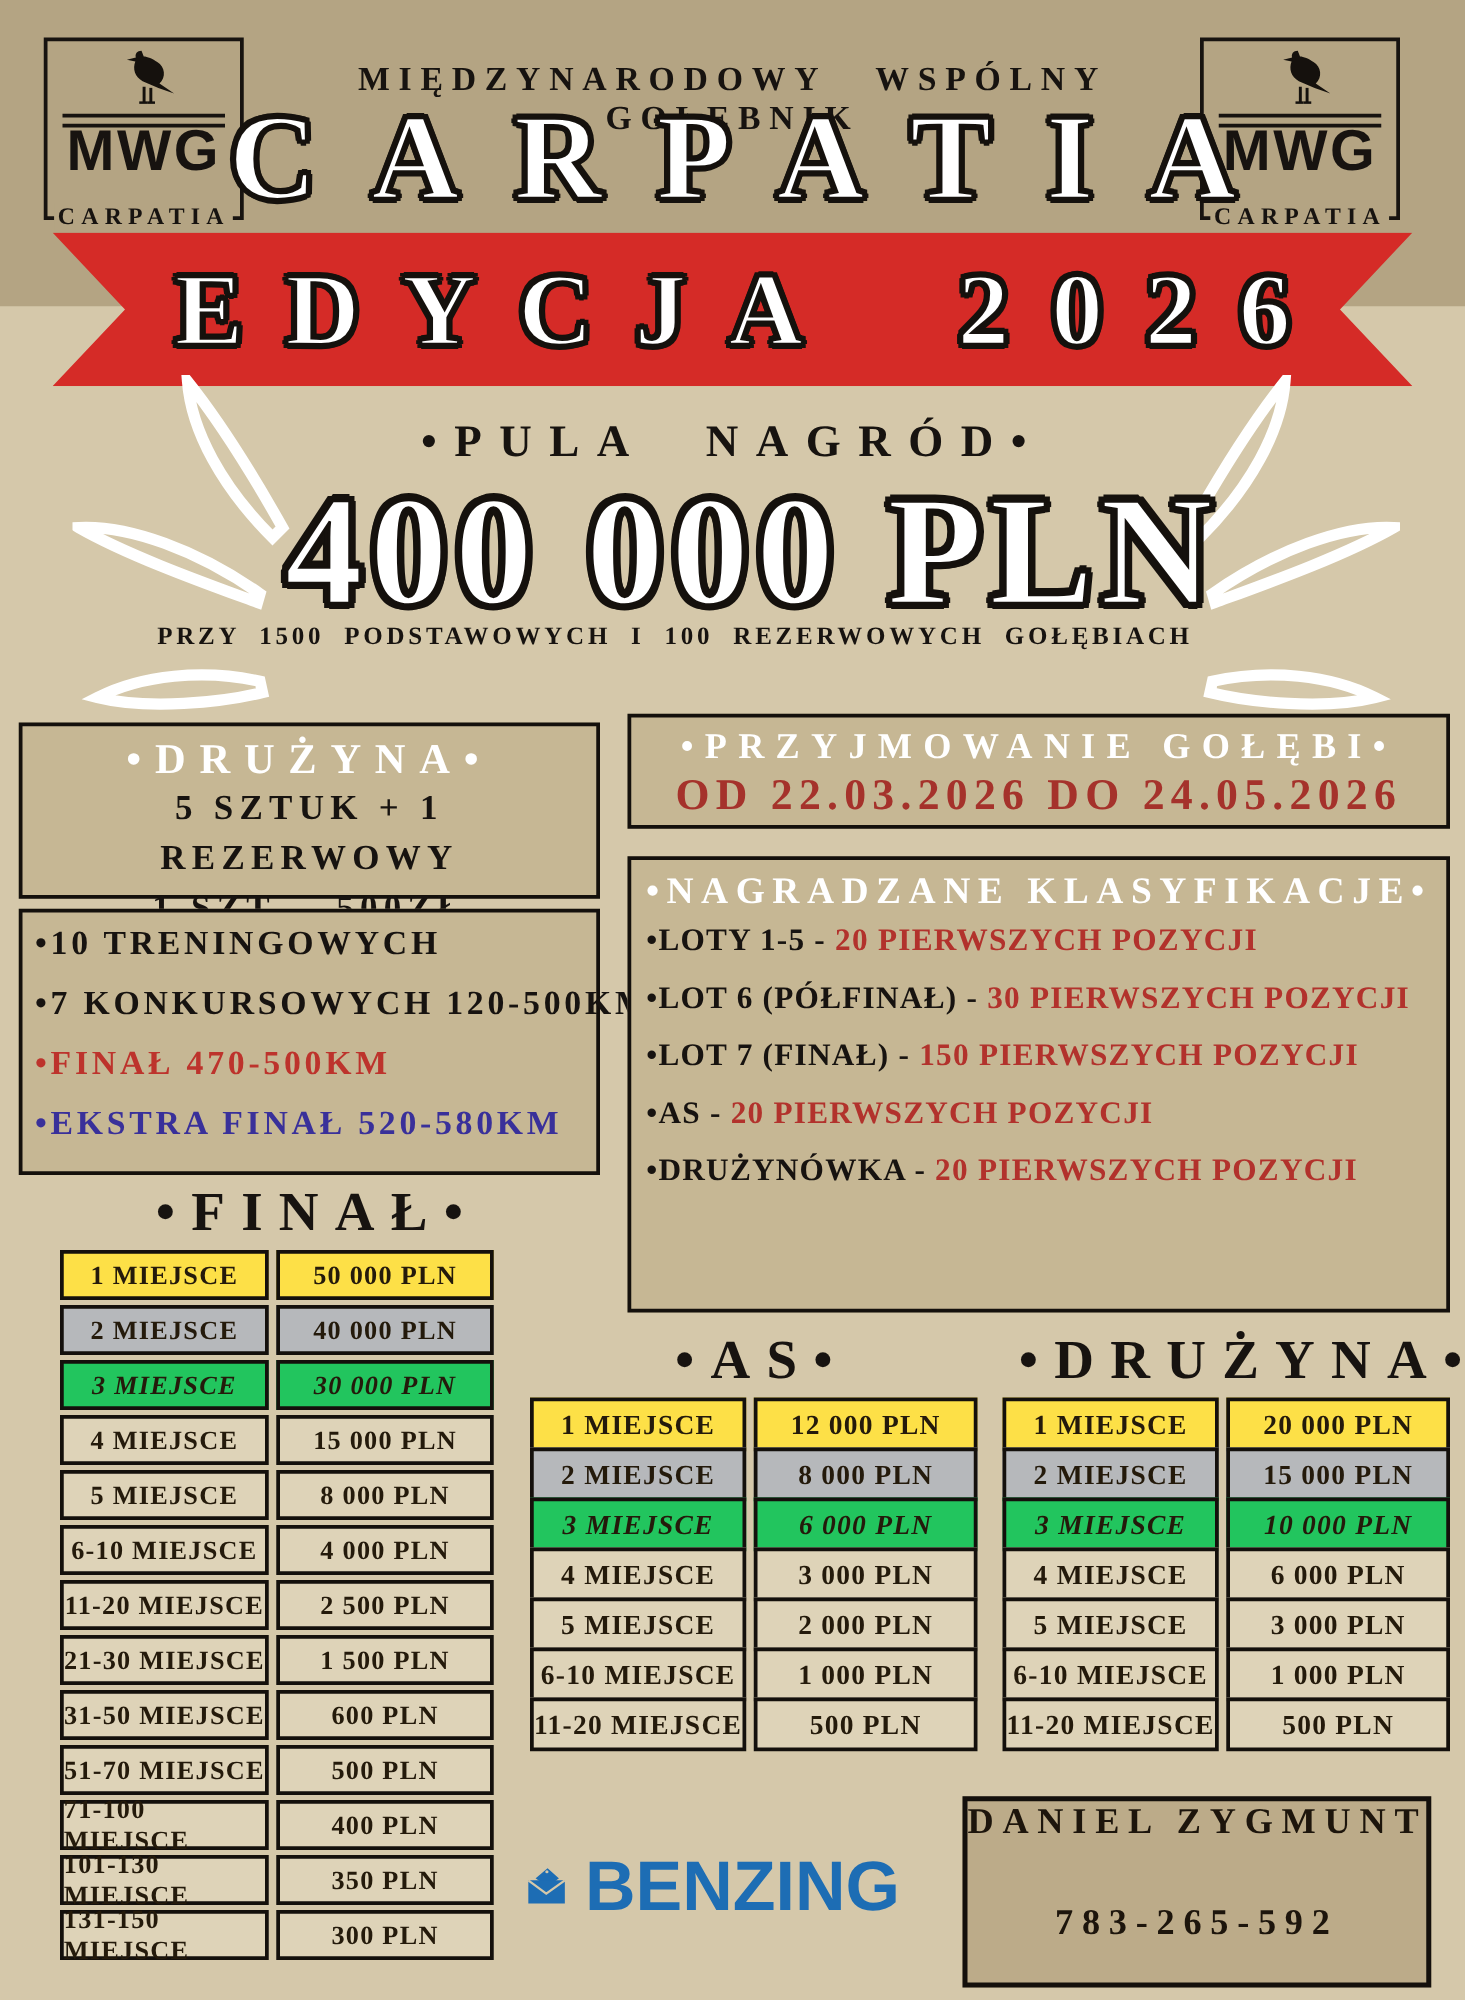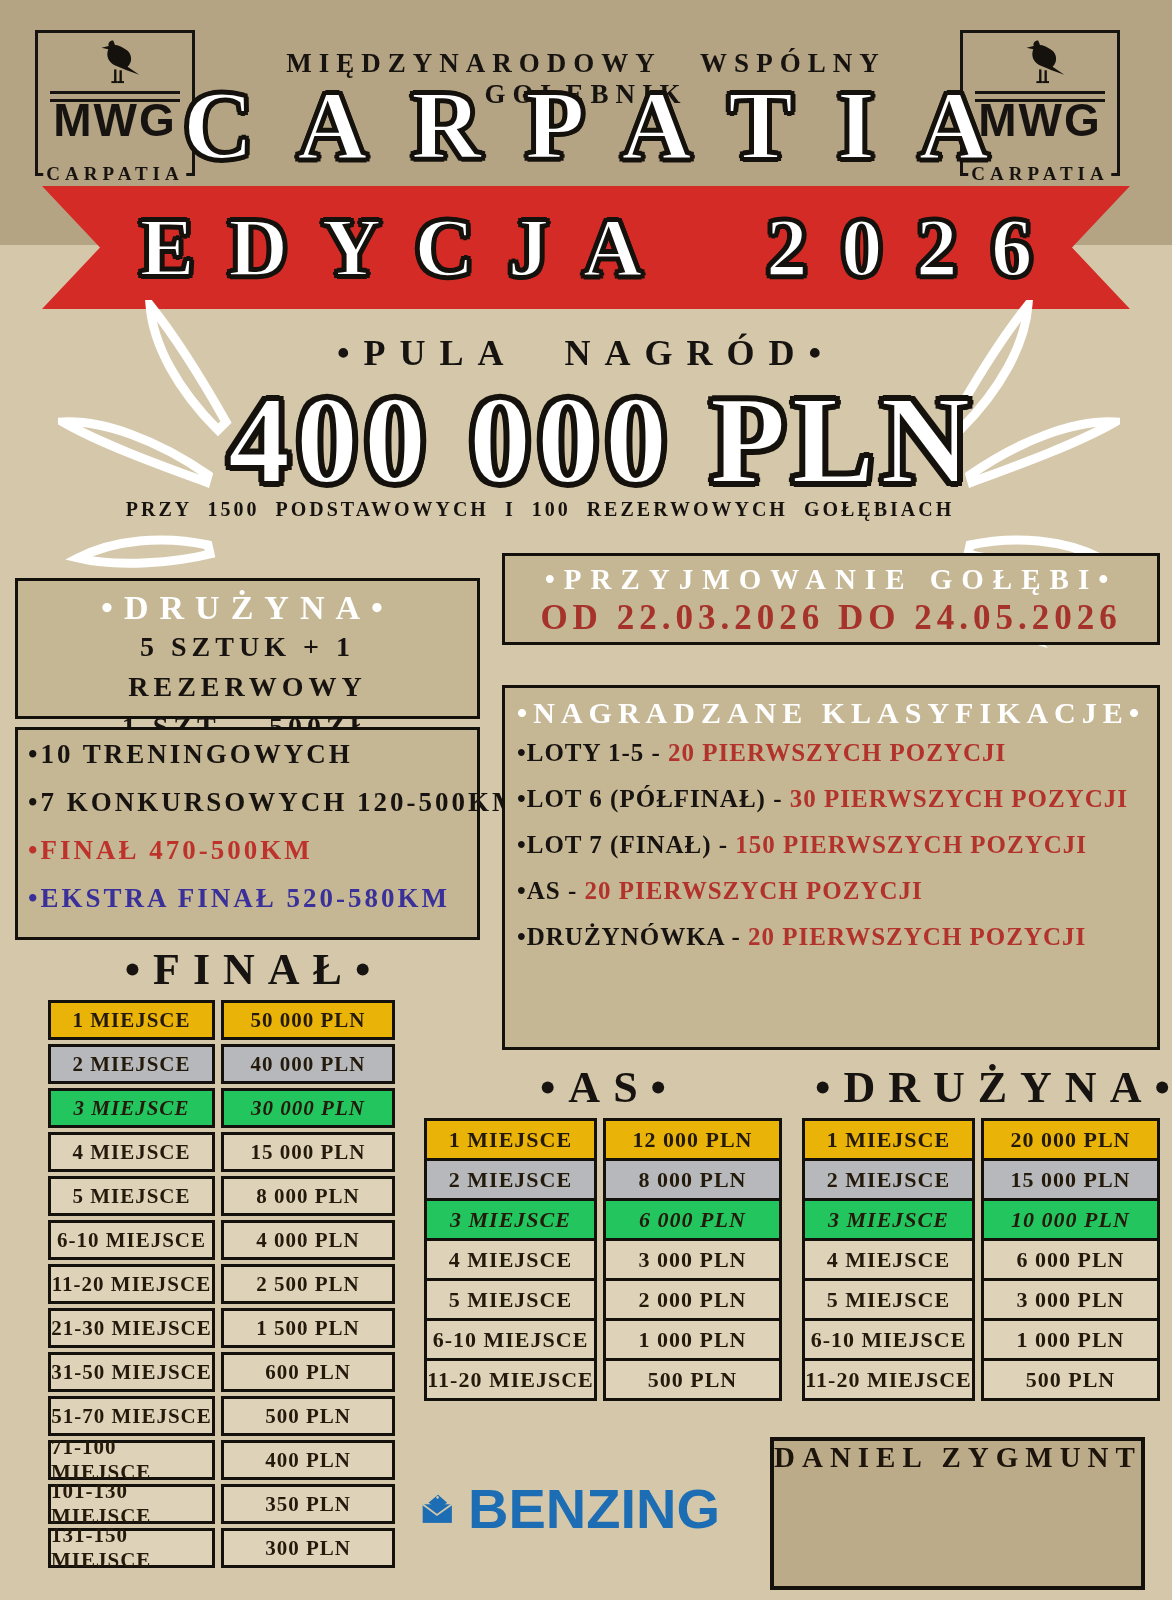--- a/index.html
+++ b/index.html
@@ -52,21 +52,21 @@
   .pool-note{left:0;top:498px;width:1080px;font-weight:bold;font-size:20px;
     letter-spacing:3px;word-spacing:8px;color:#171310;}
 
   
   .panel{border:3px solid #14100c;background:#c6b794;box-sizing:border-box;}
   .panel-title{font-weight:bold;color:#ffffff;text-align:center;}
   .team-box{left:15px;top:578px;width:465px;height:141px;}
   .team-box .panel-title{font-size:34px;letter-spacing:11px;margin-top:8px;}
   .team-line{font-weight:bold;font-size:28px;letter-spacing:5px;color:#171310;
     text-align:center;line-height:40px;}
-  .adm-box{left:502px;top:553px;width:658px;height:92px;}
+  .adm-box{left:502px;top:571px;width:658px;height:92px;}
   .adm-box .panel-title{font-size:29px;letter-spacing:9px;margin-top:7px;}
   .adm-dates{font-weight:bold;font-size:35px;letter-spacing:5px;color:#a5322b;
     text-align:center;margin-top:2px;}
   .flights-box{left:15px;top:727px;width:465px;height:213px;}
   .flights-box .panel-title{font-size:35px;letter-spacing:13px;margin-top:6px;}
   .flight-item{font-weight:bold;font-size:27px;letter-spacing:3px;color:#171310;
     line-height:48px;padding-left:10px;white-space:nowrap;}
   .flight-item.red{color:#bd332c;}
   .flight-item.blue{color:#39309a;}
   .cls-box{left:502px;top:685px;width:658px;height:365px;}
@@ -76,42 +76,42 @@
   .cls-item .cls-value{color:#b2322c;}
   .cls-item.justify{text-align:justify;}
 
   
   .tbl-heading{font-weight:bold;font-size:44px;letter-spacing:13px;word-spacing:6px;
     color:#171310;text-align:center;padding-left:13px;box-sizing:border-box;}
   .prow{display:flex;gap:6px;}
   .cell{border:3px solid #14100c;background:#ded3b8;color:#241a0b;
     display:flex;align-items:center;justify-content:center;
     font-weight:bold;letter-spacing:1px;box-sizing:border-box;}
-  .tier-gold .cell{background:#eab308;}
+  .tier-gold .cell{background:#fde047;}
   .tier-silver .cell{background:#b6b8bb;}
   .tier-bronze .cell{background:#22c55e;font-style:italic;}
   .final-table{left:48px;top:1000px;width:347px;}
   .final-table .prow{height:40px;margin-bottom:4px;}
   .final-table .cell{font-size:21px;}
   .final-table .cell.place{flex:0 0 167px;}
   .final-table .cell.prize{flex:1;}
   .side-table{width:358px;}
   .side-table .prow{height:43px;margin-bottom:-3px;}
   .side-table .cell{font-size:22px;}
   .side-table .cell.place{flex:0 0 173px;}
   .side-table .cell.prize{flex:1;}
   .as-table{left:424px;top:1118px;}
   .team-table{left:802px;top:1118px;}
 
   
   .benzing{left:420px;top:1468px;width:300px;height:80px;display:flex;align-items:center;}
   .benzing-text{font-family:"Liberation Sans","DejaVu Sans",sans-serif;font-weight:bold;
     font-size:56px;color:#1d6db4;letter-spacing:0px;margin-left:14px;}
   .contact-box{left:770px;top:1437px;width:375px;height:153px;border:4px solid #14100c;
-    background:#bcab89;box-sizing:border-box;display:flex;flex-direction:row;
+    background:#bcab89;box-sizing:border-box;display:flex;flex-direction:column;
     justify-content:space-between;gap:48px;}
   .contact-line{font-weight:bold;font-size:29px;letter-spacing:7px;color:#1d150c;
     text-align:center;white-space:nowrap;}
 </style>
 </head>
 <body>
 
 <div class="poster">
   <div class="abs top-band"></div>
 

